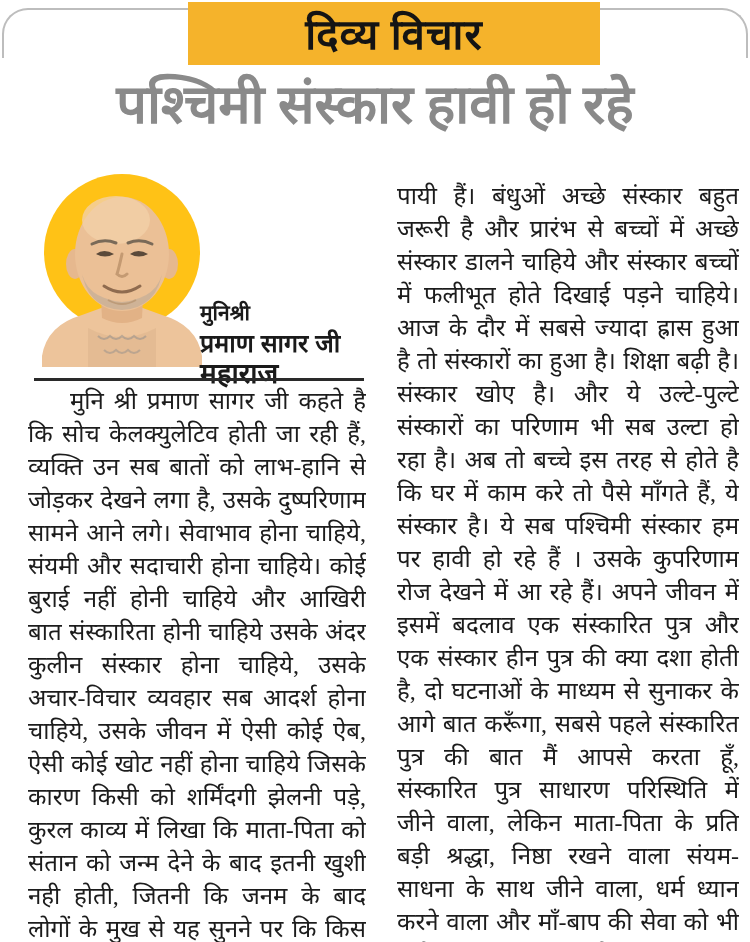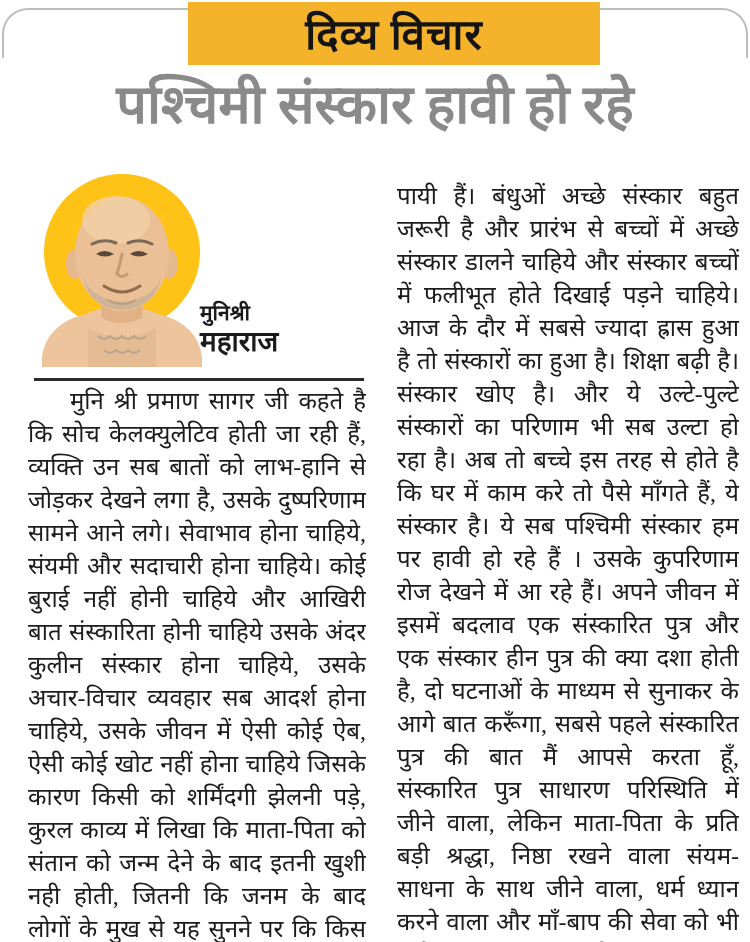--- a/index.html
+++ b/index.html
@@ -130,20 +130,21 @@
       <path d="M102,86 q8,-6 18,0 q-9,5 -18,0 Z" fill="#5B4A3A"></path>
 
       <path d="M94,86 q-3,14 -5,20 q5,5 10,0" stroke="#C49A72" stroke-width="3" fill="none" stroke-linecap="round"></path>
 
       <path d="M76,118 q18,12 36,0" stroke="#8F6B4F" stroke-width="3" fill="none" stroke-linecap="round"></path>
 
       <path d="M80,132 q14,8 28,0" stroke="#B08A64" stroke-width="2" fill="none" opacity="0.6"></path>
     </svg>
     <div class="caption">
       <div class="caption-line1">मुनिश्री</div>
+      <div class="caption-line2">प्रमाण सागर जी</div>
       <div class="caption-line3">महाराज</div>
     </div>
   </div>
 
   <div class="rule"></div>
 
   <div class="col col-left">
     <p>मुनि श्री प्रमाण सागर जी कहते है कि सोच केलक्युलेटिव होती जा रही हैं, व्यक्ति उन सब बातों को लाभ-हानि से जोड़कर देखने लगा है, उसके दुष्परिणाम सामने आने लगे। सेवाभाव होना चाहिये, संयमी और सदाचारी होना चाहिये। कोई बुराई नहीं होनी चाहिये और आखिरी बात संस्कारिता होनी चाहिये उसके अंदर कुलीन संस्कार होना चाहिये, उसके अचार-विचार व्यवहार सब आदर्श होना चाहिये, उसके जीवन में ऐसी कोई ऐब, ऐसी कोई खोट नहीं होना चाहिये जिसके कारण किसी को शर्मिंदगी झेलनी पड़े, कुरल काव्य में लिखा कि माता-पिता को संतान को जन्म देने के बाद इतनी खुशी नही होती, जितनी कि जनम के बाद लोगों के मुख से यह सुनने पर कि किस तपस्या के फलस्वरूप तुमने ऐसी संतान को</p>
   </div>
 

